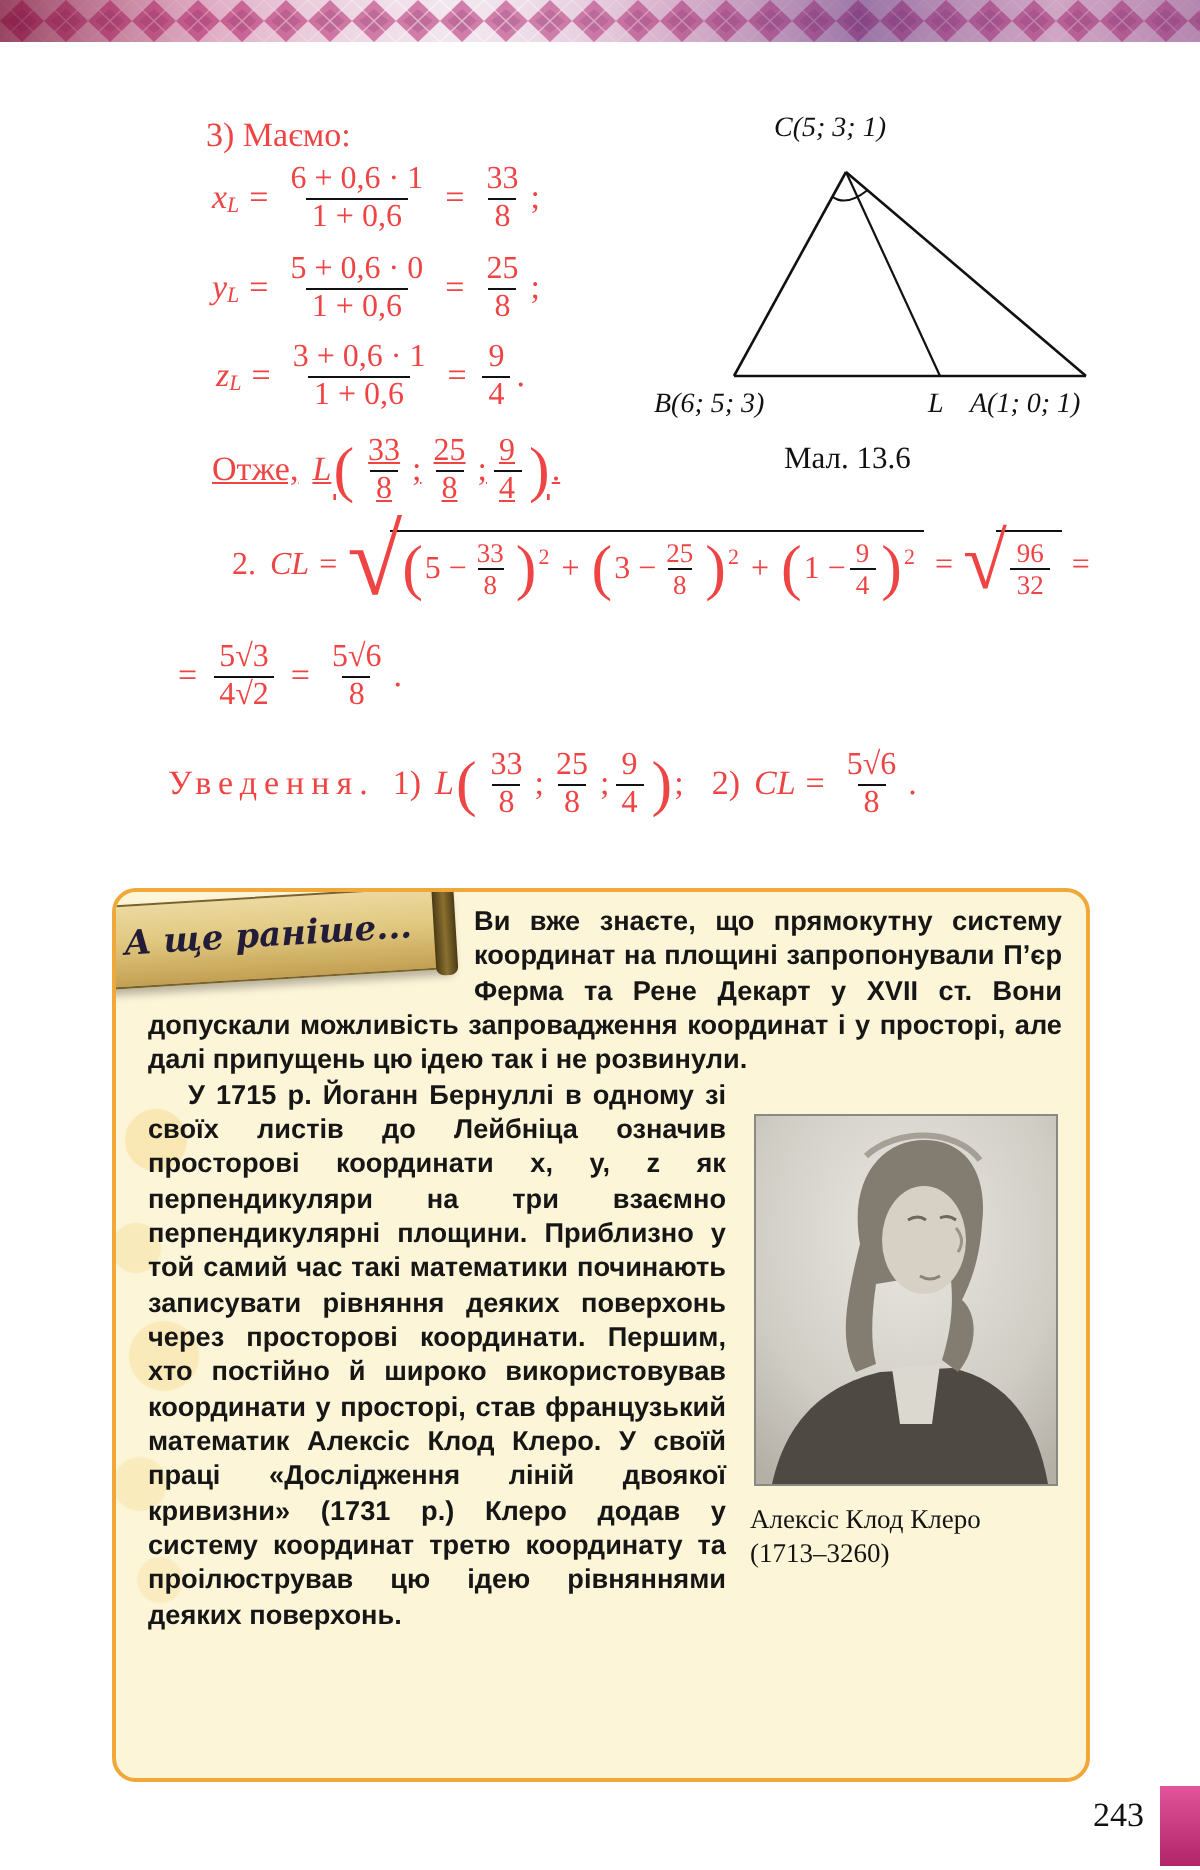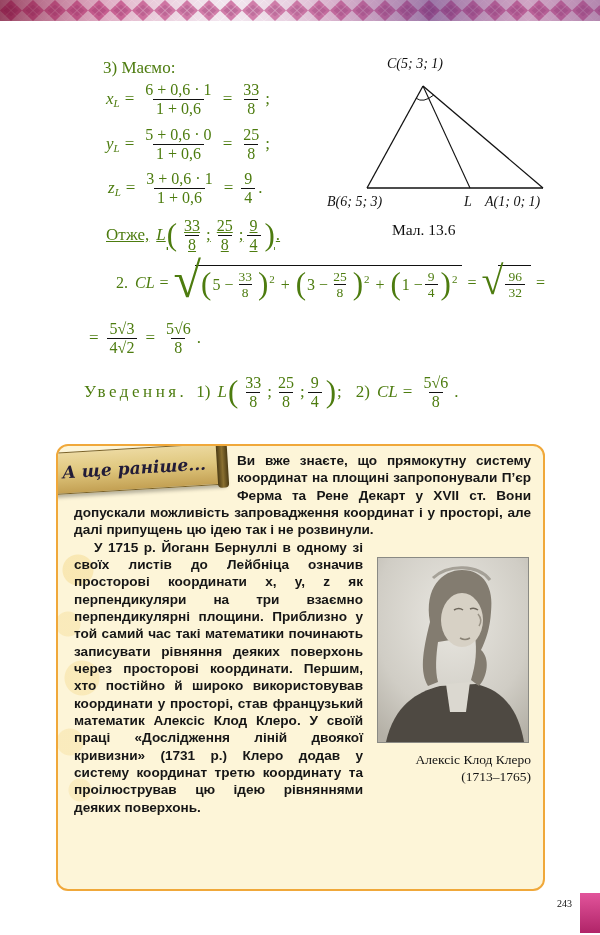--- a/index.html
+++ b/index.html
@@ -4,21 +4,21 @@
 <style>
   * { margin:0; padding:0; box-sizing:border-box; }
   html,body { background:#ffffff; }
   .page {
     position:relative; width:600px; height:935px; background:#fff; overflow:hidden;
     font-family:"Liberation Serif","DejaVu Serif",serif; color:#111;
   }
   
   .top-banner { position:absolute; left:0; top:0; width:600px; height:21px; }
   
-  .mline { position:absolute; display:flex; align-items:center; font-size:17px; white-space:nowrap; color:#4d7c0f; }
+  .mline { position:absolute; display:flex; align-items:center; font-size:17px; white-space:nowrap; color:#ef4444; }
   .gap { display:inline-block; width:7px; }
   .it { font-style:italic; }
   .op { margin:0 5px; }
   sub.vs { font-size:11px; font-style:italic; transform:translateY(4px); }
   .frac { display:inline-flex; flex-direction:column; align-items:center; font-size:16px; line-height:1.12; margin:0 3px; }
   .frac .num, .frac .den { padding:0 3px; text-align:center; }
   .frac .den { border-top:1.4px solid #111; }
   .frac.sm { font-size:13.5px; margin:0 2px; }
   .bigp { font-size:31px; font-weight:300; line-height:0.85; margin:0 1px; }
   .sup { font-size:11px; align-self:flex-start; margin:4px 1px 0 0; }
@@ -59,29 +59,29 @@
     display:flex; align-items:center; justify-content:center;
     font-family:"DejaVu Serif","Liberation Serif",serif; font-style:italic;
     font-weight:bold; font-size:17px; color:#221c38;
   }
   .scroll-banner::before, .scroll-banner::after {
     content:""; position:absolute; top:-4px; bottom:-4px; width:11px;
     background:linear-gradient(90deg,#4a3a14,#8a7030,#4a3a14); border-radius:4px;
   }
   .scroll-banner::before { left:-5px; }
   .scroll-banner::after { right:-5px; }
-  .portrait-block { float:right; width:156px; margin:18px 0 6px 12px; text-align:right; }
+  .portrait-block { float:right; width:156px; margin:18px 0 6px 12px; text-align:left; }
   .portrait-frame { width:152px; height:186px; margin:0 auto; border:1px solid #8a8a84; background:#d8d6d0; }
   .portrait-frame svg { display:block; }
   .pcap {
     margin-top:8px; font-family:"Liberation Serif","DejaVu Serif",serif;
     font-weight:normal; font-size:13.5px; line-height:1.3; color:#141414; text-indent:0;
   }
   
-  .page-number { position:absolute; right:28px; top:898px; font-size:10px; color:#111; }
+  .page-number { position:absolute; right:28px; top:898px; font-size:17px; color:#111; }
   .footer-bar {
     position:absolute; right:0; top:893px; width:20px; height:40px;
     background:linear-gradient(180deg,#e2549b 0%,#b02468 100%);
   }
 </style>
 </head>
 <body>
 
 <div class="page">
 
@@ -320,21 +320,21 @@
             <path d="M52,64 C46,30 64,12 84,12 C106,12 116,30 113,54 C112,70 108,82 103,92 C112,100 110,118 101,128 L93,122 C98,106 99,92 97,78 L60,84 C58,98 57,112 60,124 L50,128 C42,114 44,96 52,64 Z" fill="#837c70"></path>
             <ellipse cx="84" cy="62" rx="21" ry="27" fill="#d7d1c5"></ellipse>
             <path d="M100,56 q5,6 1,12" stroke="#9a9386" stroke-width="1.5" fill="none"></path>
             <path d="M76,52 q5,-3 9,0 M92,51 q4,-2 8,1" stroke="#6e675c" stroke-width="1.5" fill="none"></path>
             <path d="M82,80 q5,3 10,0" stroke="#8a8376" stroke-width="1.5" fill="none"></path>
             <path d="M55,20 C70,6 100,6 112,22" stroke="#6e675c" stroke-width="3" fill="none" opacity="0.5"></path>
           </svg>
         </span>
         <span class="pcap" style="display:block">
           <span style="display:block">Алексіс Клод Клеро</span>
-          <span style="display:block">(1713–1765)</span>
+          <span style="display:block">(1713–3260)</span>
         </span>
       </span>
       <span>У 1715 р. Йоганн Бернуллі в одному зі своїх листів до Лейбніца означив просторові координати x, у, z як перпендикуляри на три взаємно перпендикулярні площини. Приблизно у той самий час такі математики починають записувати рівняння деяких поверхонь через просторові координати. Першим, хто постійно й широко використовував координати у просторі, став французький математик Алексіс Клод Клеро. У своїй праці «Дослідження ліній двоякої кривизни» (1731 р.) Клеро додав у систему координат третю координату та проілюстрував цю ідею рівняннями деяких поверхонь.</span>
     </p>
   </div>
 
   <div class="page-number">243</div>
   <div class="footer-bar"></div>
 
 </div>

